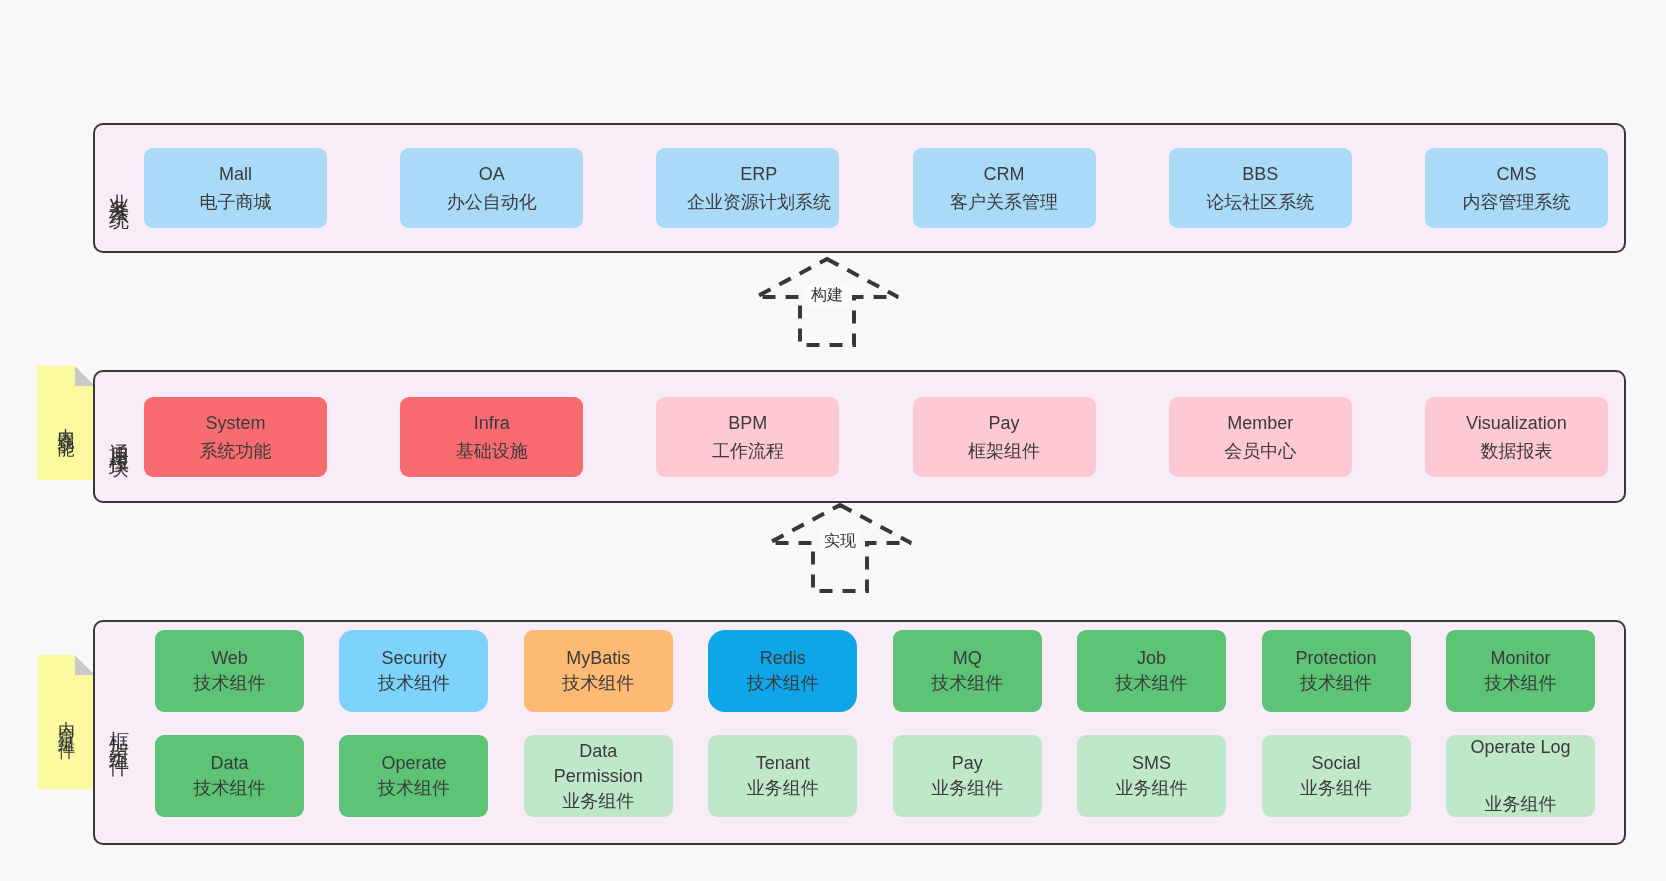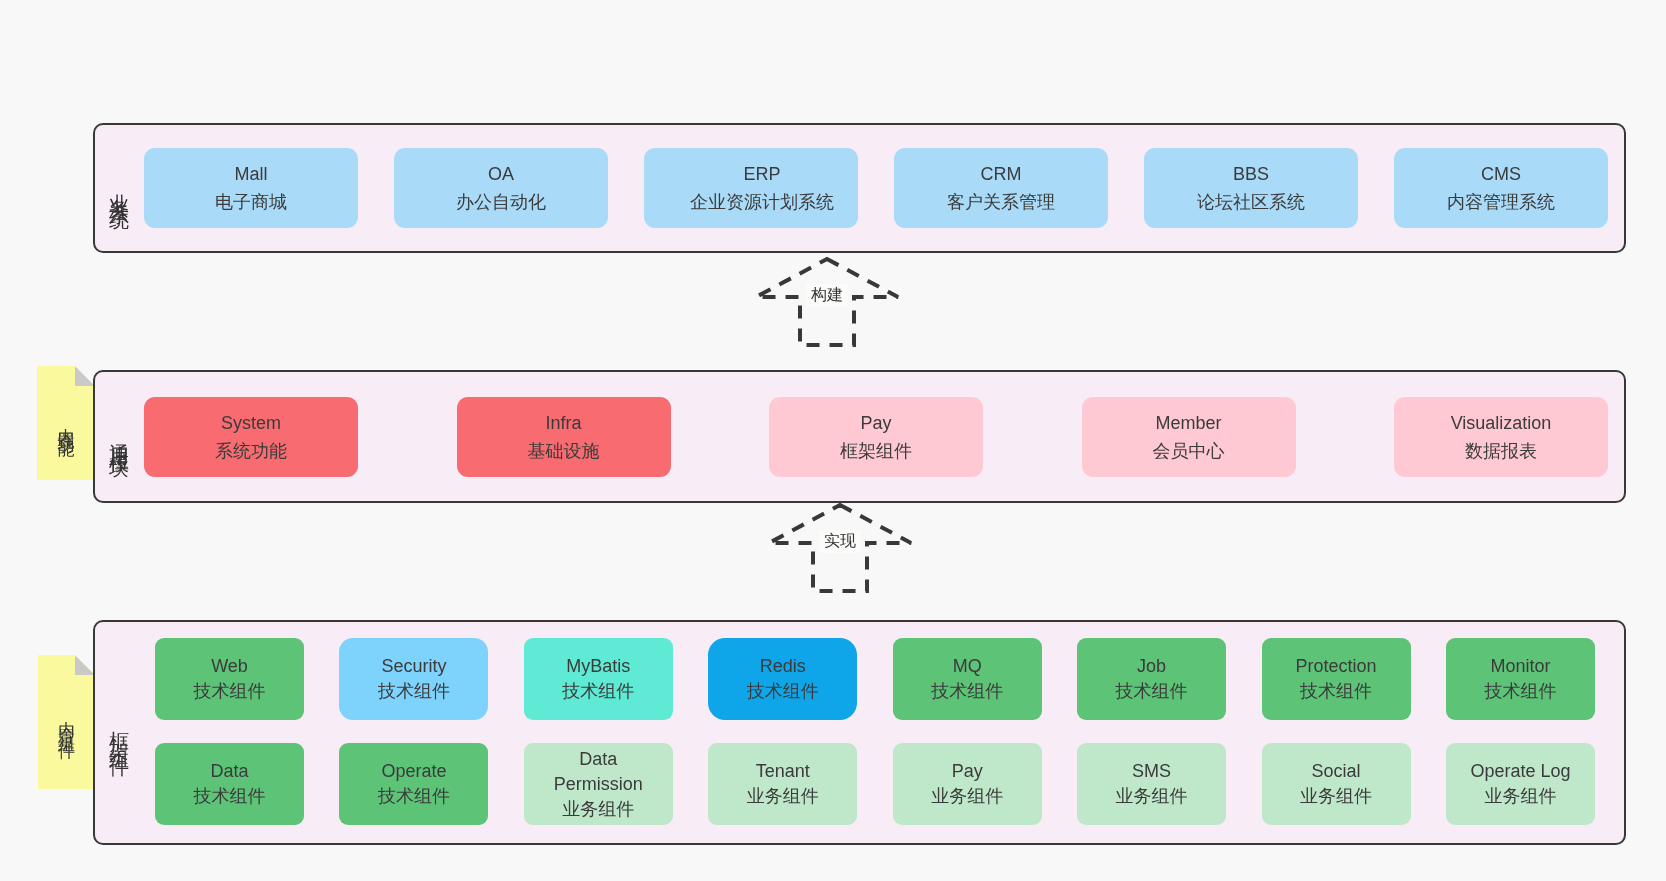--- a/index.html
+++ b/index.html
@@ -49,21 +49,21 @@
     left: 49px; right: 16px; top: 0; bottom: 0;
     display: flex;
     align-items: center;
     justify-content: space-between;
   }
   .g3 .content {
     left: 60px; right: 29px;
     flex-direction: column;
     justify-content: flex-start;
     align-items: stretch;
-    padding-top: 16px;
+    padding-top: 8px;
     box-sizing: border-box;
   }
   .box-row {
     display: flex;
     justify-content: space-between;
     margin-bottom: 23px;
   }
 
   
   .box {
@@ -71,21 +71,21 @@
     flex-direction: column;
     align-items: center;
     justify-content: center;
     text-align: center;
     border-radius: 9px;
     line-height: 28px;
     font-size: 18px;
     color: var(--text, #3b3b3b);
     box-sizing: border-box;
   }
-  .g1 .box, .g2 .box { width: 214px; height: 80px; border-radius: 11px; }
+  .g1 .box, .g2 .box { width: 183px; height: 80px; }
   .g3 .box { width: 149px; height: 82px; line-height: 25px; }
   .g3 .box .t { max-width: 112px; }
 
   
   .note {
     position: absolute;
     background: var(--note-bg, #fbf99d);
     z-index: 0;
     clip-path: polygon(0 0, calc(100% - 20px) 0, 100% 20px, 100% 100%, 0 100%);
     display: flex;
@@ -190,20 +190,24 @@
     <div class="content">
         <div class="box" style="background: rgb(247, 107, 113);">
           <div class="t">System</div>
           <div class="s">系统功能</div>
         </div>
         <div class="box" style="background: rgb(247, 107, 113);">
           <div class="t">Infra</div>
           <div class="s">基础设施</div>
         </div>
         <div class="box" style="background: rgb(254, 201, 210);">
+          <div class="t">BPM</div>
+          <div class="s">工作流程</div>
+        </div>
+        <div class="box" style="background: rgb(254, 201, 210);">
           <div class="t">Pay</div>
           <div class="s">框架组件</div>
         </div>
         <div class="box" style="background: rgb(254, 201, 210);">
           <div class="t">Member</div>
           <div class="s">会员中心</div>
         </div>
         <div class="box" style="background: rgb(254, 201, 210);">
           <div class="t">Visualization</div>
           <div class="s">数据报表</div>
@@ -228,21 +232,21 @@
     <div class="content">
       <div class="box-row">
           <div class="box" style="background: rgb(92, 195, 119);">
             <div class="t">Web</div>
             <div class="s">技术组件</div>
           </div>
           <div class="box" style="background: #7dd3fc; border-radius: 14px;">
             <div class="t">Security</div>
             <div class="s">技术组件</div>
           </div>
-          <div class="box" style="background: #5eead4;">
+          <div class="box" style="background: #fdba74;">
             <div class="t">MyBatis</div>
             <div class="s">技术组件</div>
           </div>
           <div class="box" style="background: #0ea5e9; border-radius: 17px;">
             <div class="t">Redis</div>
             <div class="s">技术组件</div>
           </div>
           <div class="box" style="background: rgb(92, 195, 119);">
             <div class="t">MQ</div>
             <div class="s">技术组件</div>
@@ -282,21 +286,21 @@
             <div class="s">业务组件</div>
           </div>
           <div class="box" style="background: rgb(191, 231, 201);">
             <div class="t">SMS</div>
             <div class="s">业务组件</div>
           </div>
           <div class="box" style="background: rgb(191, 231, 201);">
             <div class="t">Social</div>
             <div class="s">业务组件</div>
           </div>
-          <div class="box" style="background: rgb(191, 231, 201);">
+          <div class="box" style="background: rgb(191, 231, 201); justify-content: space-between;">
             <div class="t">Operate Log</div>
             <div class="s">业务组件</div>
           </div>
         </div>
     </div>
   </div>
 
 </div>
 
 </body></html>

